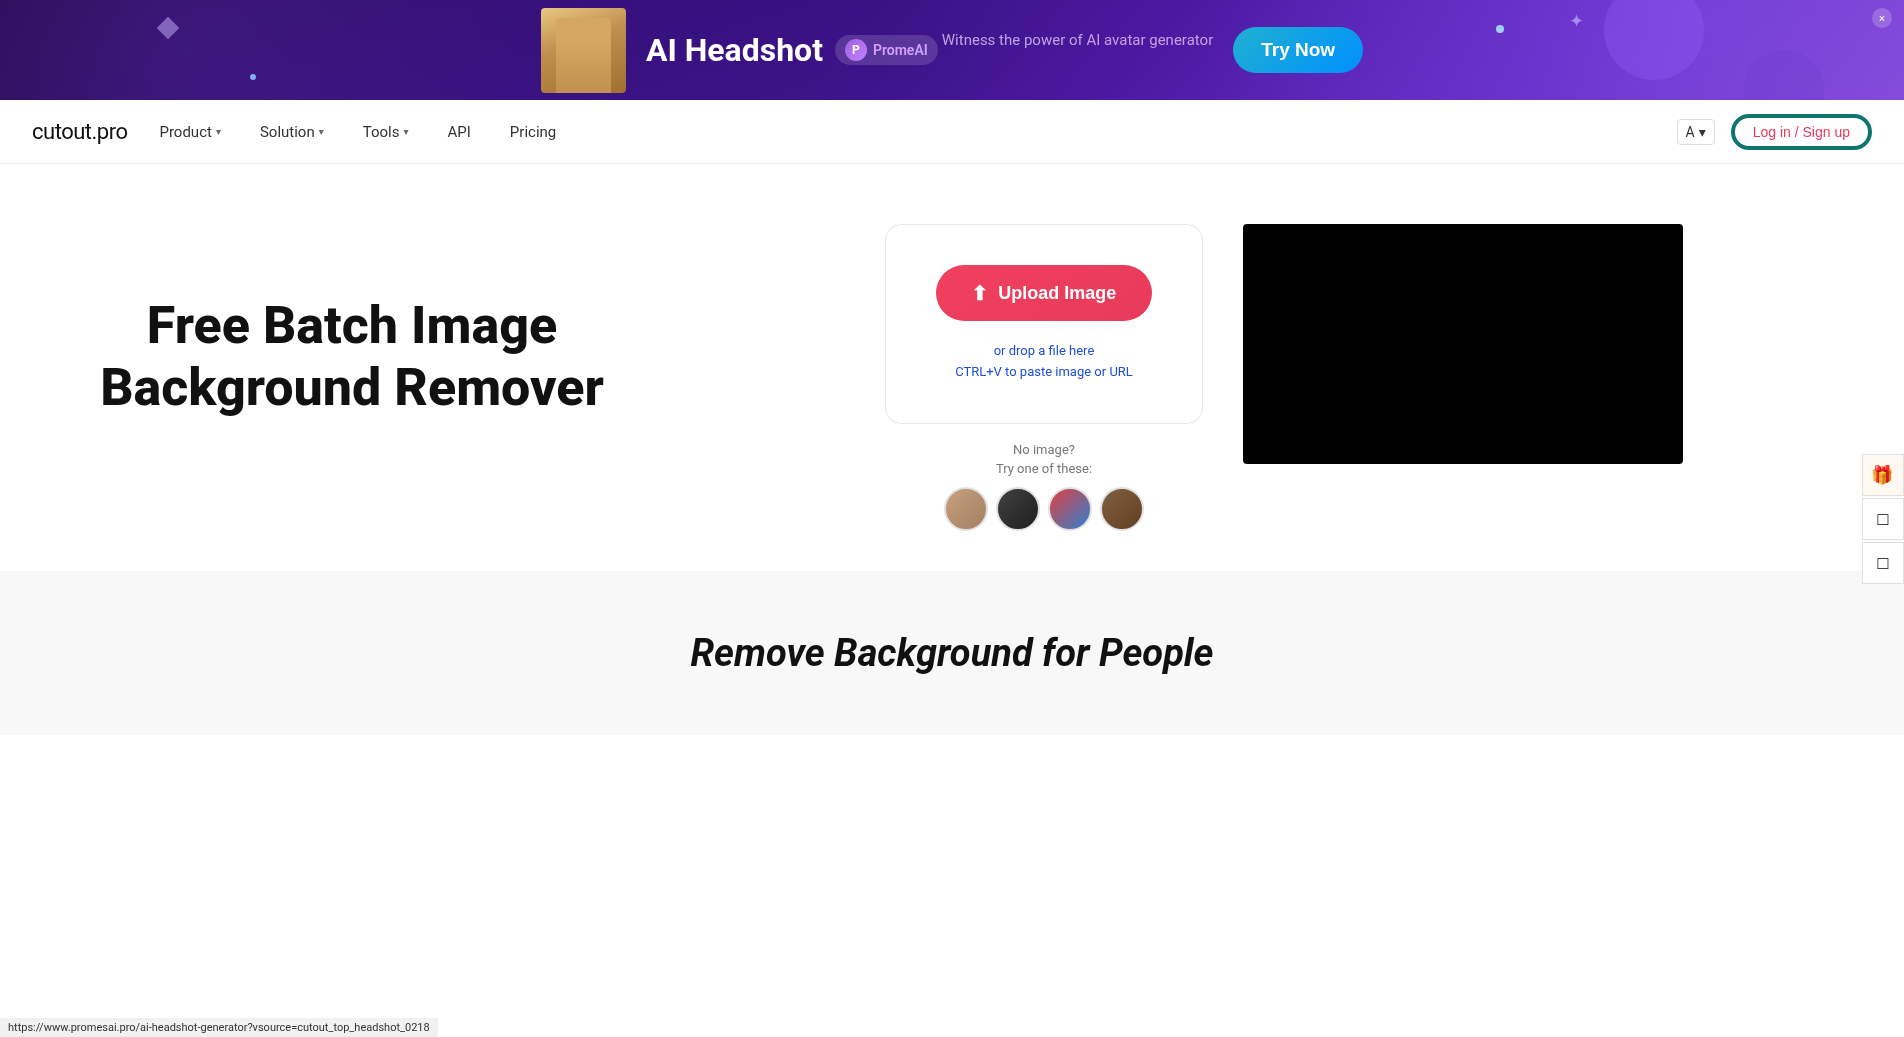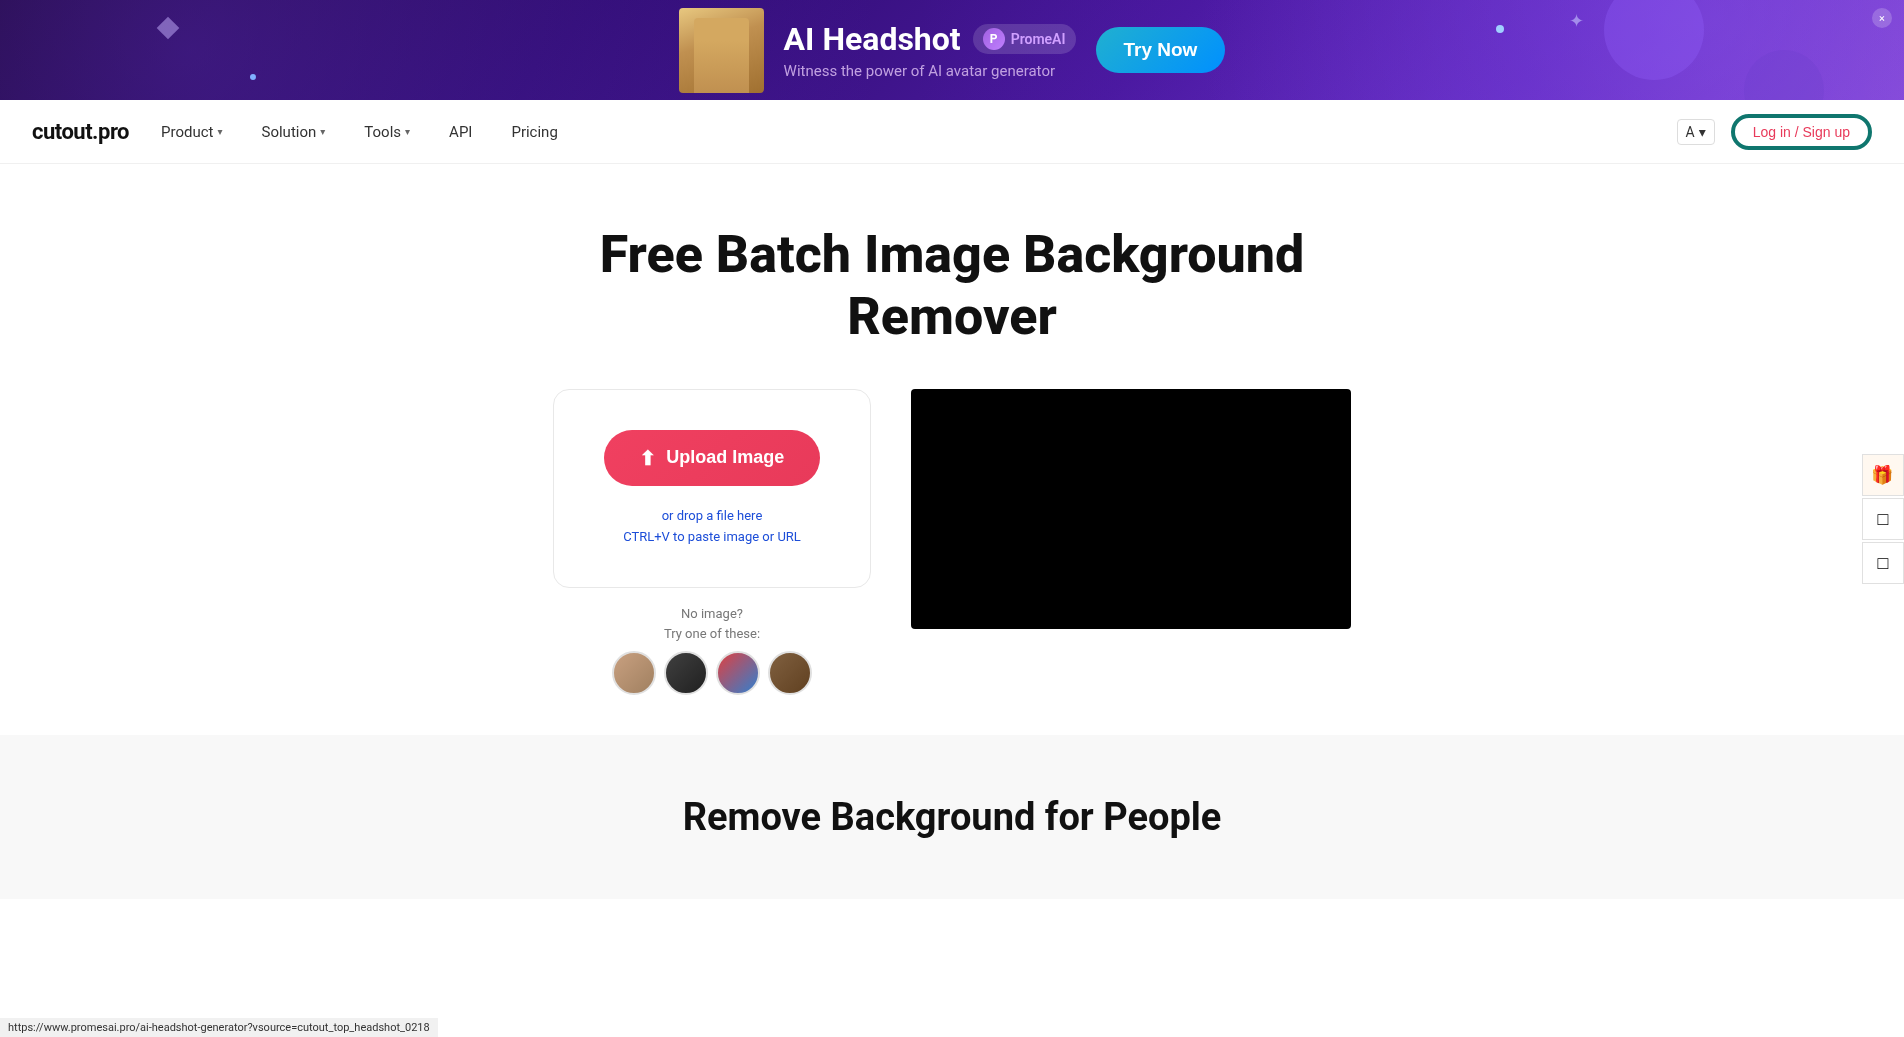--- a/index.html
+++ b/index.html
@@ -38,21 +38,21 @@
       background: linear-gradient(160deg, #e8c880 0%, #c09050 40%, #a07030 100%);
       display: flex; align-items: flex-end; justify-content: center;
     }
     .ad-image-figure {
       width: 55px; height: 75px;
       background: linear-gradient(180deg, #d4a860 30%, #c09050 100%);
       border-radius: 4px 4px 0 0;
       position: relative;
     }
     .ad-text-area {
-      display: flex; flex-direction: column; gap: 4px;
+      display: flex; flex-direction: row; gap: 4px;
     }
     .ad-title-row {
       display: flex; align-items: center; gap: 12px;
     }
     .ad-title {
       font-size: 32px; font-weight: 700; color: #fff;
     }
     .ad-brand {
       display: flex; align-items: center; gap: 6px; background: rgba(255,255,255,0.15); padding: 4px 10px; border-radius: 20px;
     }
@@ -84,42 +84,42 @@
     .deco-star { top: 10px; right: 320px; color: rgba(200,200,255,0.6); font-size: 18px; }
 
     
     .navbar {
       width: 100%; height: 64px; background: #fff;
       display: flex; align-items: center; justify-content: space-between;
       padding: 0 32px; border-bottom: 1px solid #f0f0f0;
       position: sticky; top: 0; z-index: 100;
     }
     .nav-left { display: flex; align-items: center; gap: 32px; }
-    .nav-logo { font-size: 22px; font-weight: 700; color: #111; letter-spacing: -0.5px; }
+    .nav-logo { font-size: 22px; font-weight: 400; color: #111; letter-spacing: -0.5px; }
     .nav-menu { display: flex; align-items: center; gap: 39px; }
     .nav-item {
       display: flex; align-items: center; gap: 4px;
       font-size: 15px; color: #333; cursor: pointer; text-decoration: none;
     }
     .nav-chevron { font-size: 10px; color: #666; }
     .nav-right { display: flex; align-items: center; gap: 16px; }
     .nav-lang {
       display: flex; align-items: center; gap: 4px;
       font-size: 14px; color: #333; cursor: pointer;
       border: 1px solid #ddd; border-radius: 4px; padding: 4px 8px;
     }
     .nav-login-btn {
       background: transparent; border: 4px solid #0f766e; color: #e83a5a;
       border-radius: 20px; padding: 6px 18px; font-size: 14px; cursor: pointer;
     }
 
     
     .hero {
       background: #fff; padding: 60px 20px 40px;
-      display: flex; flex-direction: column; align-items: center;
+      display: flex; flex-direction: row; align-items: center;
     }
     .hero-title {
       font-size: 52px; font-weight: 800; color: #111; text-align: center;
       line-height: 1.2; max-width: 900px; margin-bottom: 40px;
     }
     .hero-content {
       display: flex; gap: 40px; align-items: flex-start; justify-content: center; width: 100%;
       max-width: 1200px;
     }
     .upload-card {
@@ -154,21 +154,21 @@
       width: 440px; height: 240px; background: #000; border-radius: 4px;
       flex-shrink: 0;
     }
 
     
     .bottom-section {
       background: #f8f8f8; padding: 60px 20px;
       display: flex; align-items: center; justify-content: center;
     }
     .bottom-title {
-      font-size: 38px; font-weight: 700; color: #111; text-align: center;
+      font-size: 38px; font-weight: 700; color: #111; text-align: center; font-style: italic;
     }
 
     
     .float-sidebar {
       position: fixed; right: 0; top: 50%; transform: translateY(-50%);
       display: flex; flex-direction: column; gap: 2px; z-index: 200;
     }
     .float-btn {
       width: 42px; height: 42px; background: #fff;
       border: 1px solid #e0e0e0; display: flex; align-items: center; justify-content: center;

